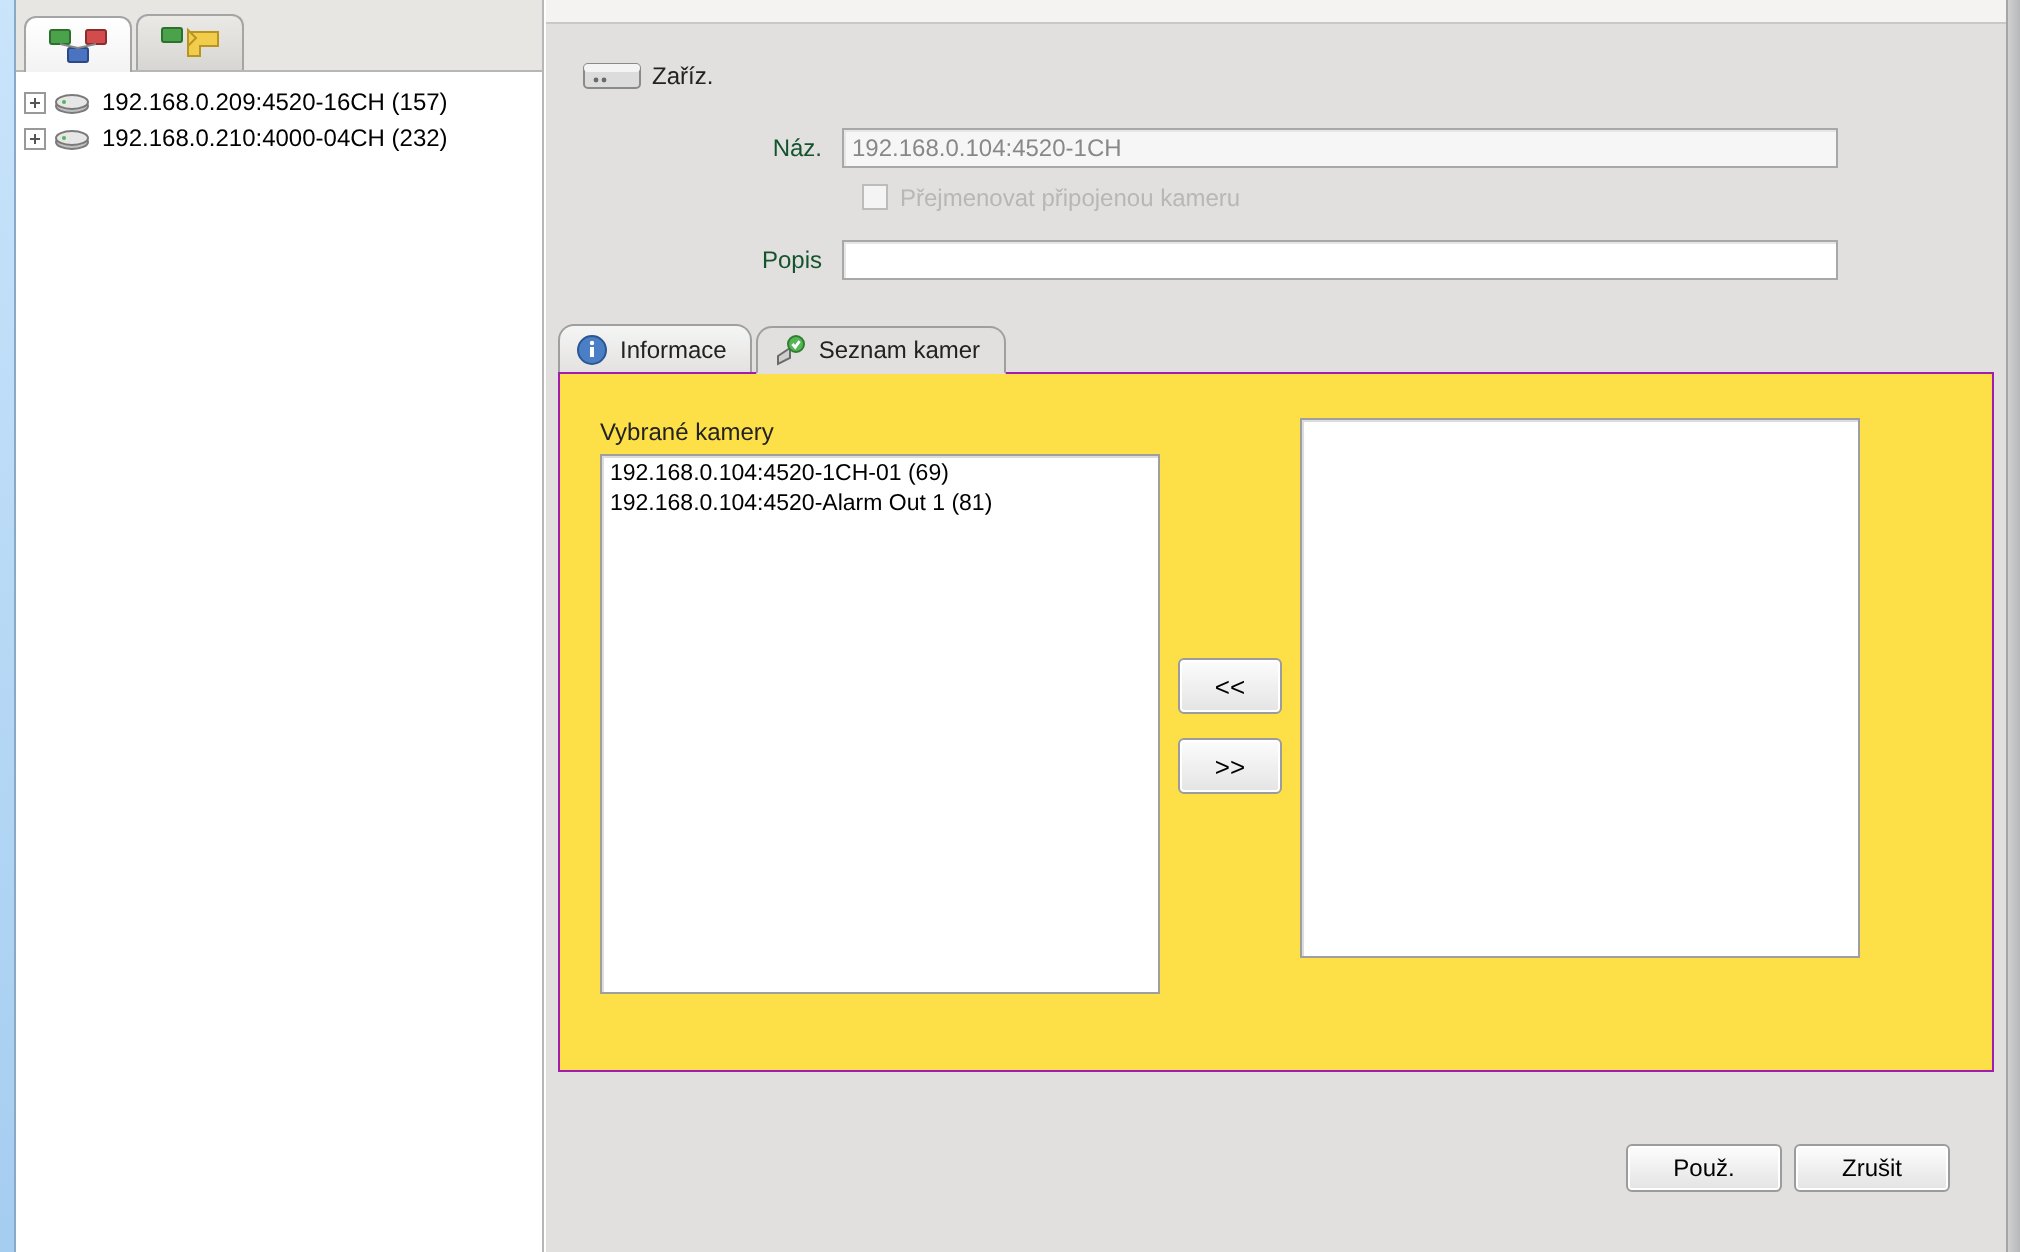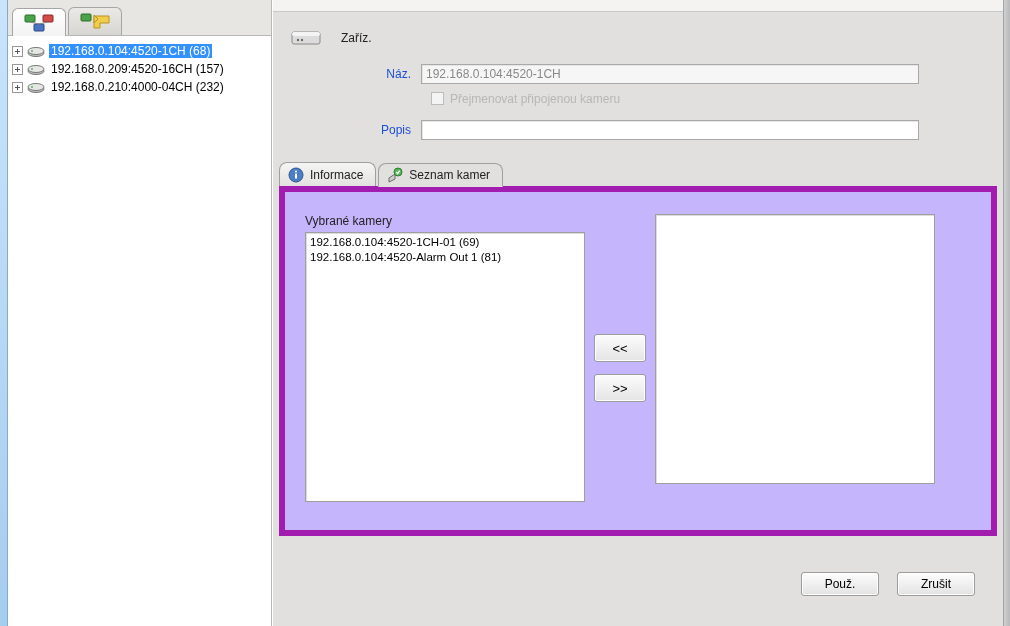--- a/index.html
+++ b/index.html
@@ -98,32 +98,32 @@
   }
   .topbar-gap {
     height: 12px;
     background: #f4f3f2;
     border-bottom: 1px solid #c8c8c8;
   }
   .device-section {
     padding: 16px 18px 10px 18px;
   }
   .section-head {
-    display: flex; align-items: center; gap: 20px;
+    display: flex; align-items: center; gap: 5px;
     margin-bottom: 14px;
   }
   .section-head svg { }
   .section-head span { font-size: 12px; color: #222; }
 
   .form-row {
     display: flex; align-items: center; height: 24px; margin-bottom: 6px;
   }
   .form-label {
     width: 130px; text-align: right; padding-right: 10px;
-    color: #1d4ed8;
+    color: #14532d;
   }
   .text-input {
     flex: 0 0 498px;
     height: 20px;
     border: 1px solid #a8a8a8;
     background: #fff;
     padding: 0 4px;
     font: inherit;
     color: #555;
     box-shadow: inset 1px 1px 0 #e6e6e6;
@@ -160,22 +160,22 @@
   }
   .tab.active {
     background: #e1e0de;
     border-bottom: 1px solid #e1e0de;
     position: relative; top: 1px;
   }
   .tab svg { }
 
   .tab-panel {
     margin: 0 6px;
-    border: 6px solid #a21caf;
-    background: #c4b5fd;
+    border: 1px solid #a21caf;
+    background: #fde047;
     padding: 22px 20px 28px 20px;
     min-height: 350px;
   }
 
   .lists-row {
     display: flex; align-items: flex-start;
     gap: 0;
   }
   .list-col {
     width: 280px;
@@ -211,21 +211,21 @@
     cursor: pointer;
     font-size: 13px;
     display: flex; align-items: center; justify-content: center;
     box-shadow: inset 0 0 0 1px #fff;
     font-family: inherit;
   }
 
   .dialog-buttons {
     position: absolute;
     right: 28px; bottom: 30px;
-    display: flex; gap: 18px;
+    display: flex; gap: 6px;
   }
   .dlg-btn {
     width: 78px; height: 24px;
     background: linear-gradient(#fdfdfd,#e3e3e3);
     border: 1px solid #9c9c9c;
     border-radius: 3px;
     cursor: pointer;
     font: inherit;
     box-shadow: inset 0 0 0 1px #fff;
   }
@@ -256,31 +256,20 @@
       <div class="ltab inactive">
         <svg width="30" height="18" viewBox="0 0 30 18">
           <rect x="1" y="1" width="10" height="7" rx="1" fill="#4aa24a" stroke="#2d6f2d"></rect>
           <polygon points="14,3 29,3 29,10 20,10 20,15 14,15" fill="#f2cc4b" stroke="#b89420"></polygon>
           <polygon points="14,2 18,6 14,10" fill="#f2cc4b" stroke="#b89420"></polygon>
         </svg>
       </div>
     </div>
 
     <div class="tree">
-      <div class="tree-item selected">
-        <span class="expander"></span>
-        <span class="dev-icon">
-          <svg width="18" height="12" viewBox="0 0 18 12">
-              <ellipse cx="9" cy="8" rx="8" ry="3.5" fill="#bfbfbf" stroke="#7a7a7a"></ellipse>
-              <ellipse cx="9" cy="6" rx="8" ry="3.5" fill="#e6e6e6" stroke="#7a7a7a"></ellipse>
-              <circle cx="5" cy="6" r="1" fill="#57b357"></circle>
-            </svg>
-        </span>
-        <span class="label">192.168.0.104:4520-1CH (68)</span>
-      </div>
       <div class="tree-item">
         <span class="expander"></span>
         <span class="dev-icon">
           <svg width="18" height="12" viewBox="0 0 18 12">
               <ellipse cx="9" cy="8" rx="8" ry="3.5" fill="#bfbfbf" stroke="#7a7a7a"></ellipse>
               <ellipse cx="9" cy="6" rx="8" ry="3.5" fill="#e6e6e6" stroke="#7a7a7a"></ellipse>
               <circle cx="5" cy="6" r="1" fill="#57b357"></circle>
             </svg>
         </span>
         <span class="label">192.168.0.209:4520-16CH (157)</span>

